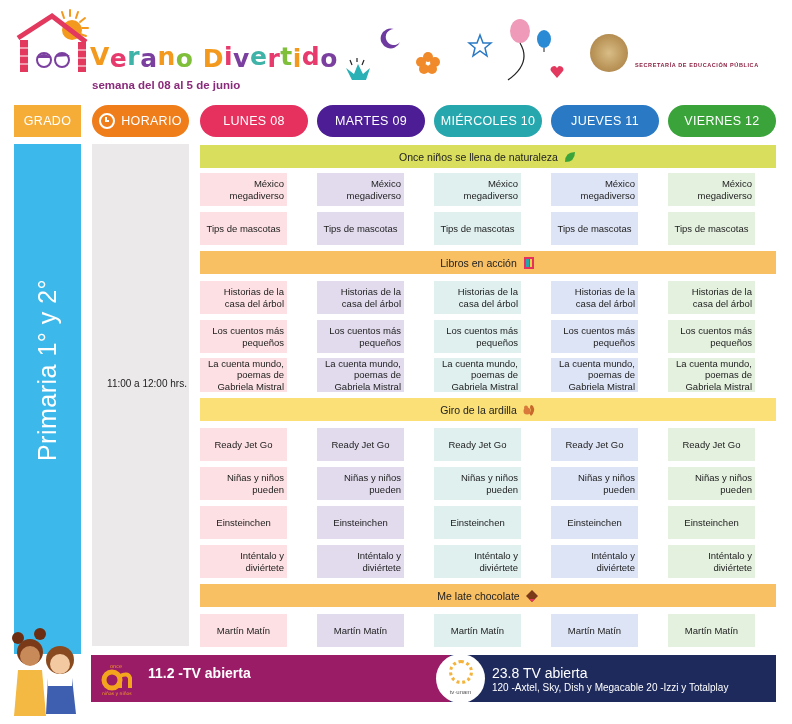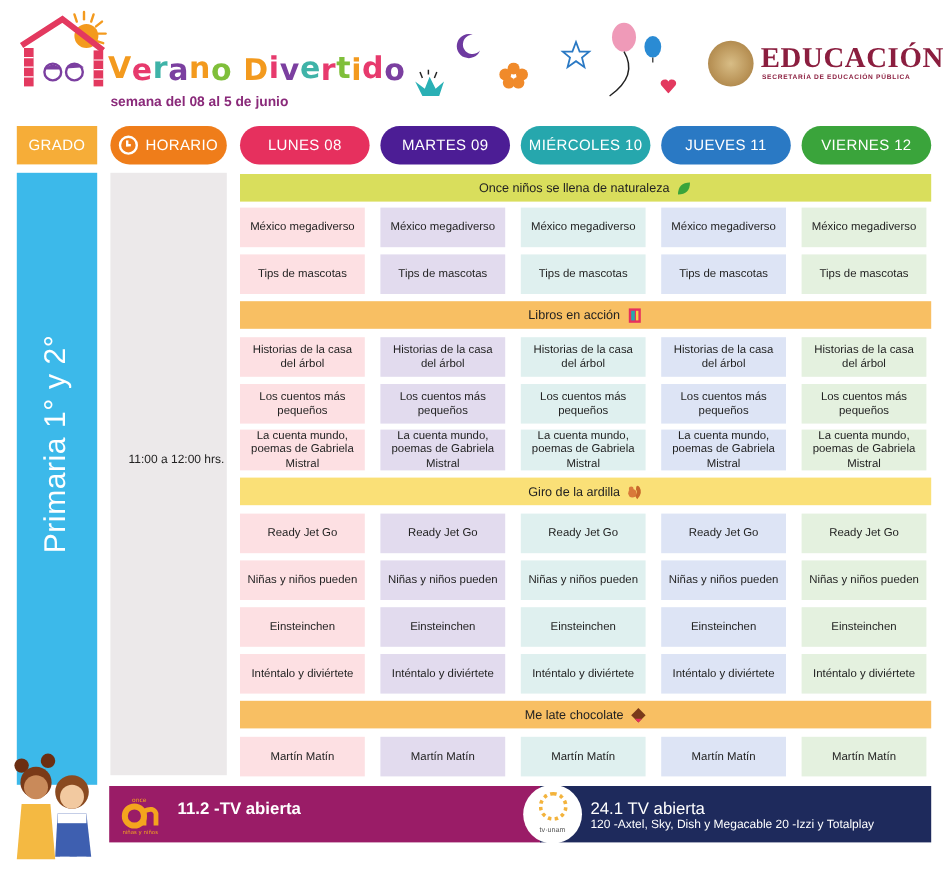--- a/index.html
+++ b/index.html
@@ -28,21 +28,21 @@
 
   
   .grade-col { position: absolute; left: 14px; top: 144px; width: 67px; height: 510px; background: #3cb9ea; }
   .grade-label { position: absolute; left: 47px; top: 370px; transform: translate(-50%, -50%) rotate(-90deg); color: #fff; font-size: 25px; white-space: nowrap; letter-spacing: 0.5px; }
   .time-col { position: absolute; left: 92px; top: 144px; width: 97px; height: 502px; background: #ece9ea; }
   .time-label { position: absolute; left: 92px; top: 378px; width: 110px; text-align: center; font-size: 10px; color: #222; }
 
   
   .section-bar { position: absolute; left: 200px; width: 576px; height: 23px; display: flex; align-items: center; justify-content: center; font-size: 10.5px; color: #222; }
   .sec-icon { display: inline-block; width: 14px; height: 14px; margin-left: 5px; }
-  .cell { position: absolute; width: 104px; display: flex; align-items: center; justify-content: center; text-align: center; font-size: 9.5px; line-height: 1.2; color: #222; padding: 0 3px; }
+  .cell { position: absolute; width: 87px; display: flex; align-items: center; justify-content: center; text-align: right; font-size: 9.5px; line-height: 1.2; color: #222; padding: 0 3px; }
   .c0 { left: 200px; background: #fde0e3; }
   .c1 { left: 317px; background: #e2dbee; }
   .c2 { left: 434px; background: #dff0ef; }
   .c3 { left: 551px; background: #dde4f5; }
   .c4 { left: 668px; background: #e4f1df; }
 
   
   .footer-purple { position: absolute; left: 91px; top: 655px; width: 360px; height: 47px; background: #9a1c67; }
   .footer-navy { position: absolute; left: 450px; top: 655px; width: 326px; height: 47px; background: #1e2a5c; }
   .ch-title { position: absolute; color: #fff; font-size: 14px; }
@@ -114,21 +114,20 @@
       <ellipse cx="18" cy="13" rx="10" ry="12" fill="#ef9ab8"></ellipse>
       <ellipse cx="42" cy="21" rx="7" ry="9" fill="#2a8bd4"></ellipse>
       <path d="M18 25 Q30 45 6 62" fill="none" stroke="#222" stroke-width="1.2"></path>
       <line x1="42" y1="30" x2="42" y2="34" stroke="#222"></line>
     </svg>
   <svg class="deco" style="left:550px;top:66px;width:14px;height:12px" viewBox="0 0 14 12">
       <path d="M7 12 L1 5 A3 3 0 0 1 7 2 A3 3 0 0 1 13 5Z" fill="#e3395f"></path>
     </svg>
 
   <div class="sep-logo"></div>
-  <div class="edu-title">EDUCACIÓN</div>
   <div class="edu-sub">SECRETARÍA DE EDUCACIÓN PÚBLICA</div>
 </div>
 
 <div class="pill grado">GRADO</div>
 <div class="pill horario">
   <span class="clock"></span>
   <span>HORARIO</span>
 </div>
 <div id="dayPills">
     <div class="pill day" style="left: 200px; width: 108px; background: rgb(230, 48, 94);">LUNES 08</div>
@@ -254,14 +253,14 @@
   <text x="10" y="6" font-size="5" fill="#f4a51e" font-family="DejaVu Sans, sans-serif">once</text>
   <text x="2" y="33" font-size="4.5" fill="#f4a51e" font-family="DejaVu Sans, sans-serif">niñas y niños</text>
 </svg>
 <div class="ch-title" style="left:148px;top:665px;font-weight:bold;">11.2 -TV abierta</div>
 <div class="ch-sub" style="left:148px;top:682px;margin-top:44px;">280 -Dish  311 -Izzi  330 -Sky  144 -Total play  311 -Star TV</div>
 
 <div class="footer-navy"></div>
 <div class="tvunam-circle"></div>
 <div class="tvunam-ring"></div>
 <div class="tvunam-text">tv·unam</div>
-<div class="ch-title" style="left:492px;top:665px;">24.1 TV abierta</div>
+<div class="ch-title" style="left:492px;top:665px;">23.8 TV abierta</div>
 <div class="ch-sub" style="left:492px;top:682px;">120 -Axtel, Sky, Dish y Megacable 20 -Izzi y Totalplay</div>
 
 </body></html>

